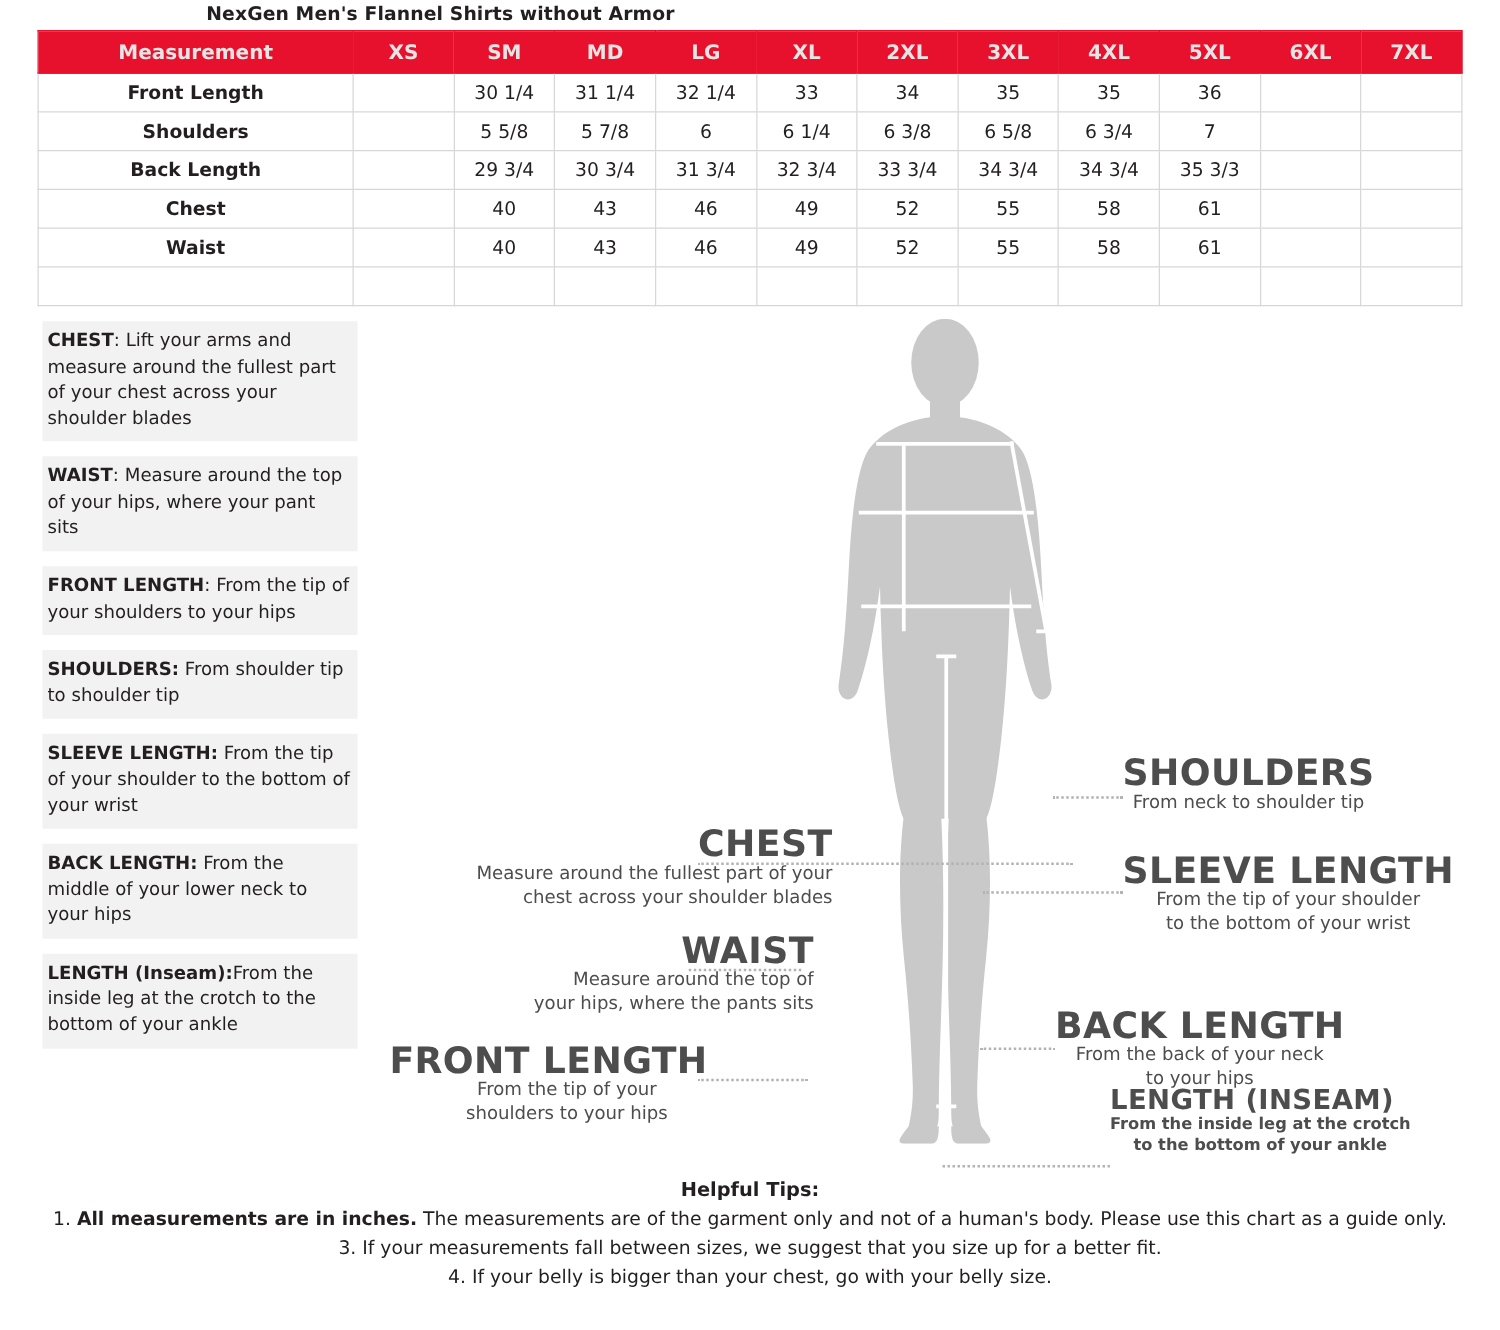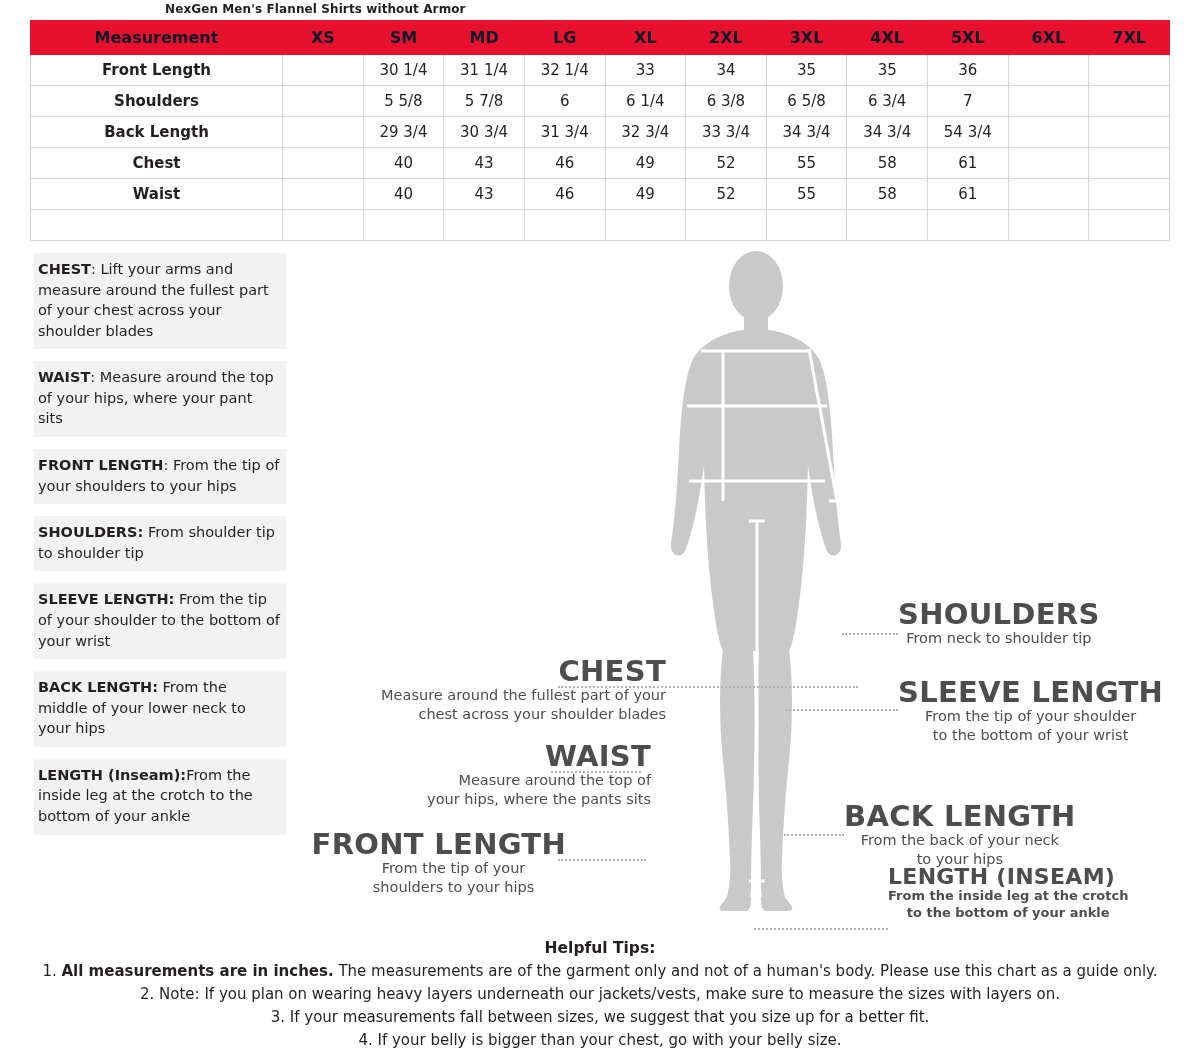--- a/index.html
+++ b/index.html
@@ -7,42 +7,42 @@
     margin: 0; padding: 0;
     width: 1200px;
     background: #ffffff;
     font-family: "DejaVu Sans", "Liberation Sans", sans-serif;
     color: #231f20;
   }
   .page { width: 1200px; position: relative; }
 
   
   .chart-title {
-    font-size: 12px;
+    font-size: 15px;
     font-weight: bold;
     padding: 2px 0 4px 165px;
     letter-spacing: 0.1px;
   }
 
   
   table.size-table {
     width: 1140px;
     margin: 0 auto;
     border-collapse: collapse;
     table-layout: fixed;
   }
   table.size-table th, table.size-table td {
     border: 1px solid #d7d7d7;
     text-align: center;
     height: 31px;
     font-size: 15px;
   }
   table.size-table thead th {
     background: #e8112d;
-    color: #0f172a;
+    color: #e5e5e5;
     font-weight: bold;
     font-size: 16px;
     border: 1px solid #e8112d;
     height: 34px;
   }
   table.size-table thead th.measurement-head {
     width: 252px;
   }
   table.size-table tbody td.row-label {
     font-weight: bold;
@@ -195,21 +195,21 @@
       <tr>
         <td class="row-label">Back Length</td>
         <td></td>
         <td>29 3/4</td>
         <td>30 3/4</td>
         <td>31 3/4</td>
         <td>32 3/4</td>
         <td>33 3/4</td>
         <td>34 3/4</td>
         <td>34 3/4</td>
-        <td>54 3/4</td>
+        <td>35 3/3</td>
         <td></td>
         <td></td>
       </tr>
       <tr>
         <td class="row-label">Chest</td>
         <td></td>
         <td>40</td>
         <td>43</td>
         <td>46</td>
         <td>49</td>
@@ -376,23 +376,20 @@
 
     </div>
   </div>
 
   <div class="tips">
     <div class="tips-head">Helpful Tips:</div>
     <div class="tip">
       <span>1. </span><b>All measurements are in inches.</b><span> The measurements are of the garment only and not of a human's body. Please use this chart as a guide only.</span>
     </div>
     <div class="tip">
-      <span>2. </span><span>Note: If you plan on wearing heavy layers underneath our jackets/vests, make sure to measure the sizes with layers on.</span>
-    </div>
-    <div class="tip">
       <span>3. </span><span>If your measurements fall between sizes, we suggest that you size up for a better fit.</span>
     </div>
     <div class="tip">
       <span>4. </span><span>If your belly is bigger than your chest, go with your belly size.</span>
     </div>
   </div>
 
 </div>
 
 </body></html>

